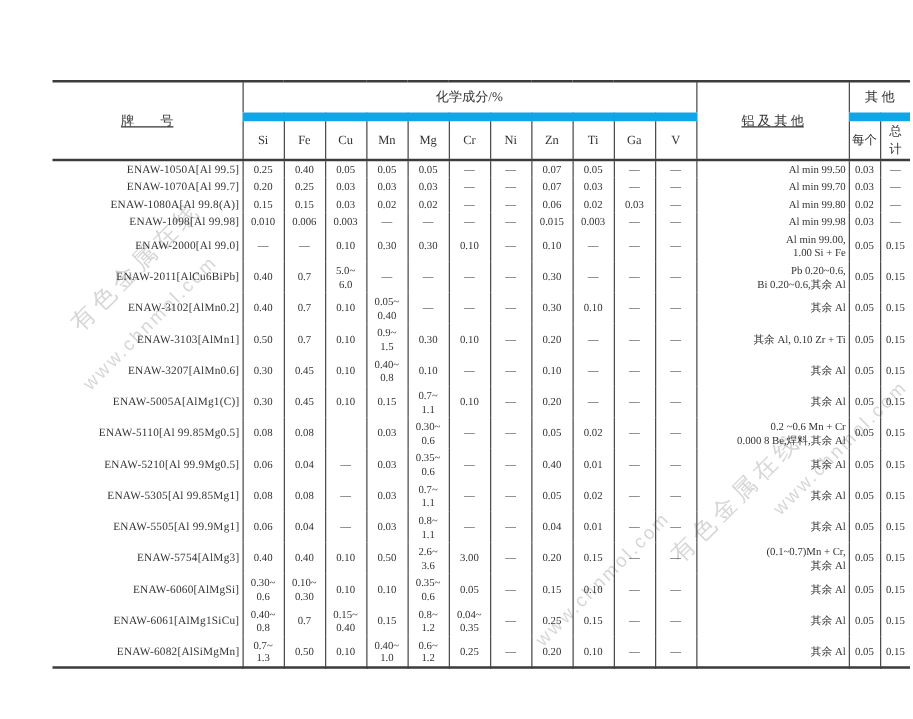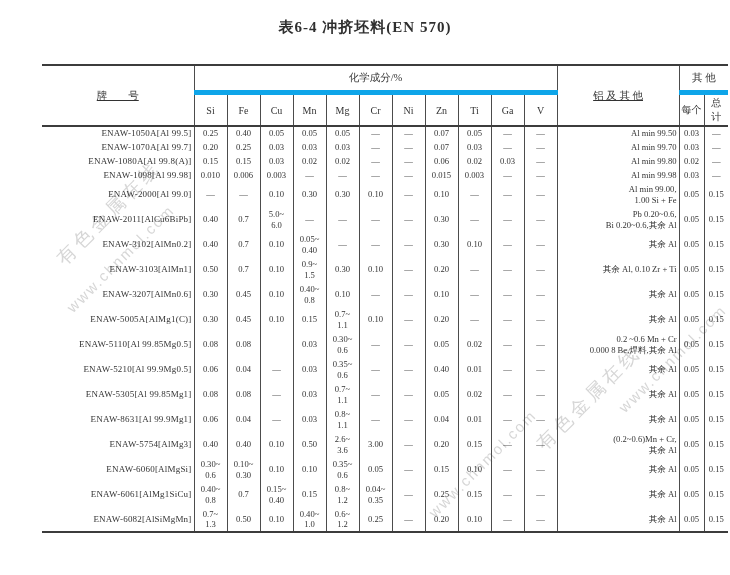--- a/index.html
+++ b/index.html
@@ -42,21 +42,21 @@
     white-space: pre-line;
     overflow: hidden;
   }
   th:first-child, td:first-child { border-left: none; }
   th:last-child, td:last-child { border-right: none; }
 
   thead { border-bottom: 2px solid #3c3c3c; }
   thead th { font-size: 10.5px; color: #333; }
   thead tr.h1 th { height: 22px; }
   thead tr.h2 th { height: 26px; font-size: 10px; }
-  thead th.group { border-bottom: 5px solid #0ea5e9; }
+  thead th.group { border-bottom: 7px solid #0ea5e9; }
   thead th.span2 { border-bottom: none; text-decoration: underline; }
 
   tbody td {
     font-size: 8.6px;
     line-height: 1.18;
     color: #333;
   }
   tbody tr { height: 25px; }
   tbody tr.compact { height: 14px; }
   tbody td.name-col {
@@ -82,21 +82,20 @@
     font-family: "Liberation Sans", sans-serif;
   }
   .wm-cn { font-size: 19px; letter-spacing: 4px; }
   .wm-url { font-size: 15px; letter-spacing: 2px; }
 </style>
 </head>
 <body>
 
 <div class="page">
 
-  <div class="page-title">表6-4 冲挤坯料(EN 570)</div>
 
   <span class="watermark wm-cn" style="left: 40px;  top: 200px;">有色金属在线</span>
   <span class="watermark wm-url" style="left: 48px;  top: 250px;">www.chnmol.com</span>
   <span class="watermark wm-cn" style="left: 520px; top: 385px;">有色金属在线</span>
   <span class="watermark wm-url" style="left: 600px; top: 350px;">www.chnmol.com</span>
   <span class="watermark wm-url" style="left: 410px; top: 455px;">www.chnmol.com</span>
 
   <table class="data-table">
     <colgroup>
       <col style="width:152px">
@@ -365,21 +364,21 @@
           <td>—</td>
           <td>0.05</td>
           <td>0.02</td>
           <td>—</td>
           <td>—</td>
           <td class="al-col">其余 Al</td>
           <td>0.05</td>
           <td>0.15</td>
         </tr>
         <tr>
-          <td class="name-col">ENAW-8631[Al 99.9Mg1]</td>
+          <td class="name-col">ENAW-5505[Al 99.9Mg1]</td>
           <td>0.06</td>
           <td>0.04</td>
           <td>—</td>
           <td>0.03</td>
           <td>0.8~
 1.1</td>
           <td>—</td>
           <td>—</td>
           <td>0.04</td>
           <td>0.01</td>
@@ -396,21 +395,21 @@
           <td>0.10</td>
           <td>0.50</td>
           <td>2.6~
 3.6</td>
           <td>3.00</td>
           <td>—</td>
           <td>0.20</td>
           <td>0.15</td>
           <td>—</td>
           <td>—</td>
-          <td class="al-col">(0.2~0.6)Mn + Cr,
+          <td class="al-col">(0.1~0.7)Mn + Cr,
 其余 Al</td>
           <td>0.05</td>
           <td>0.15</td>
         </tr>
         <tr>
           <td class="name-col">ENAW-6060[AlMgSi]</td>
           <td>0.30~
 0.6</td>
           <td>0.10~
 0.30</td>

